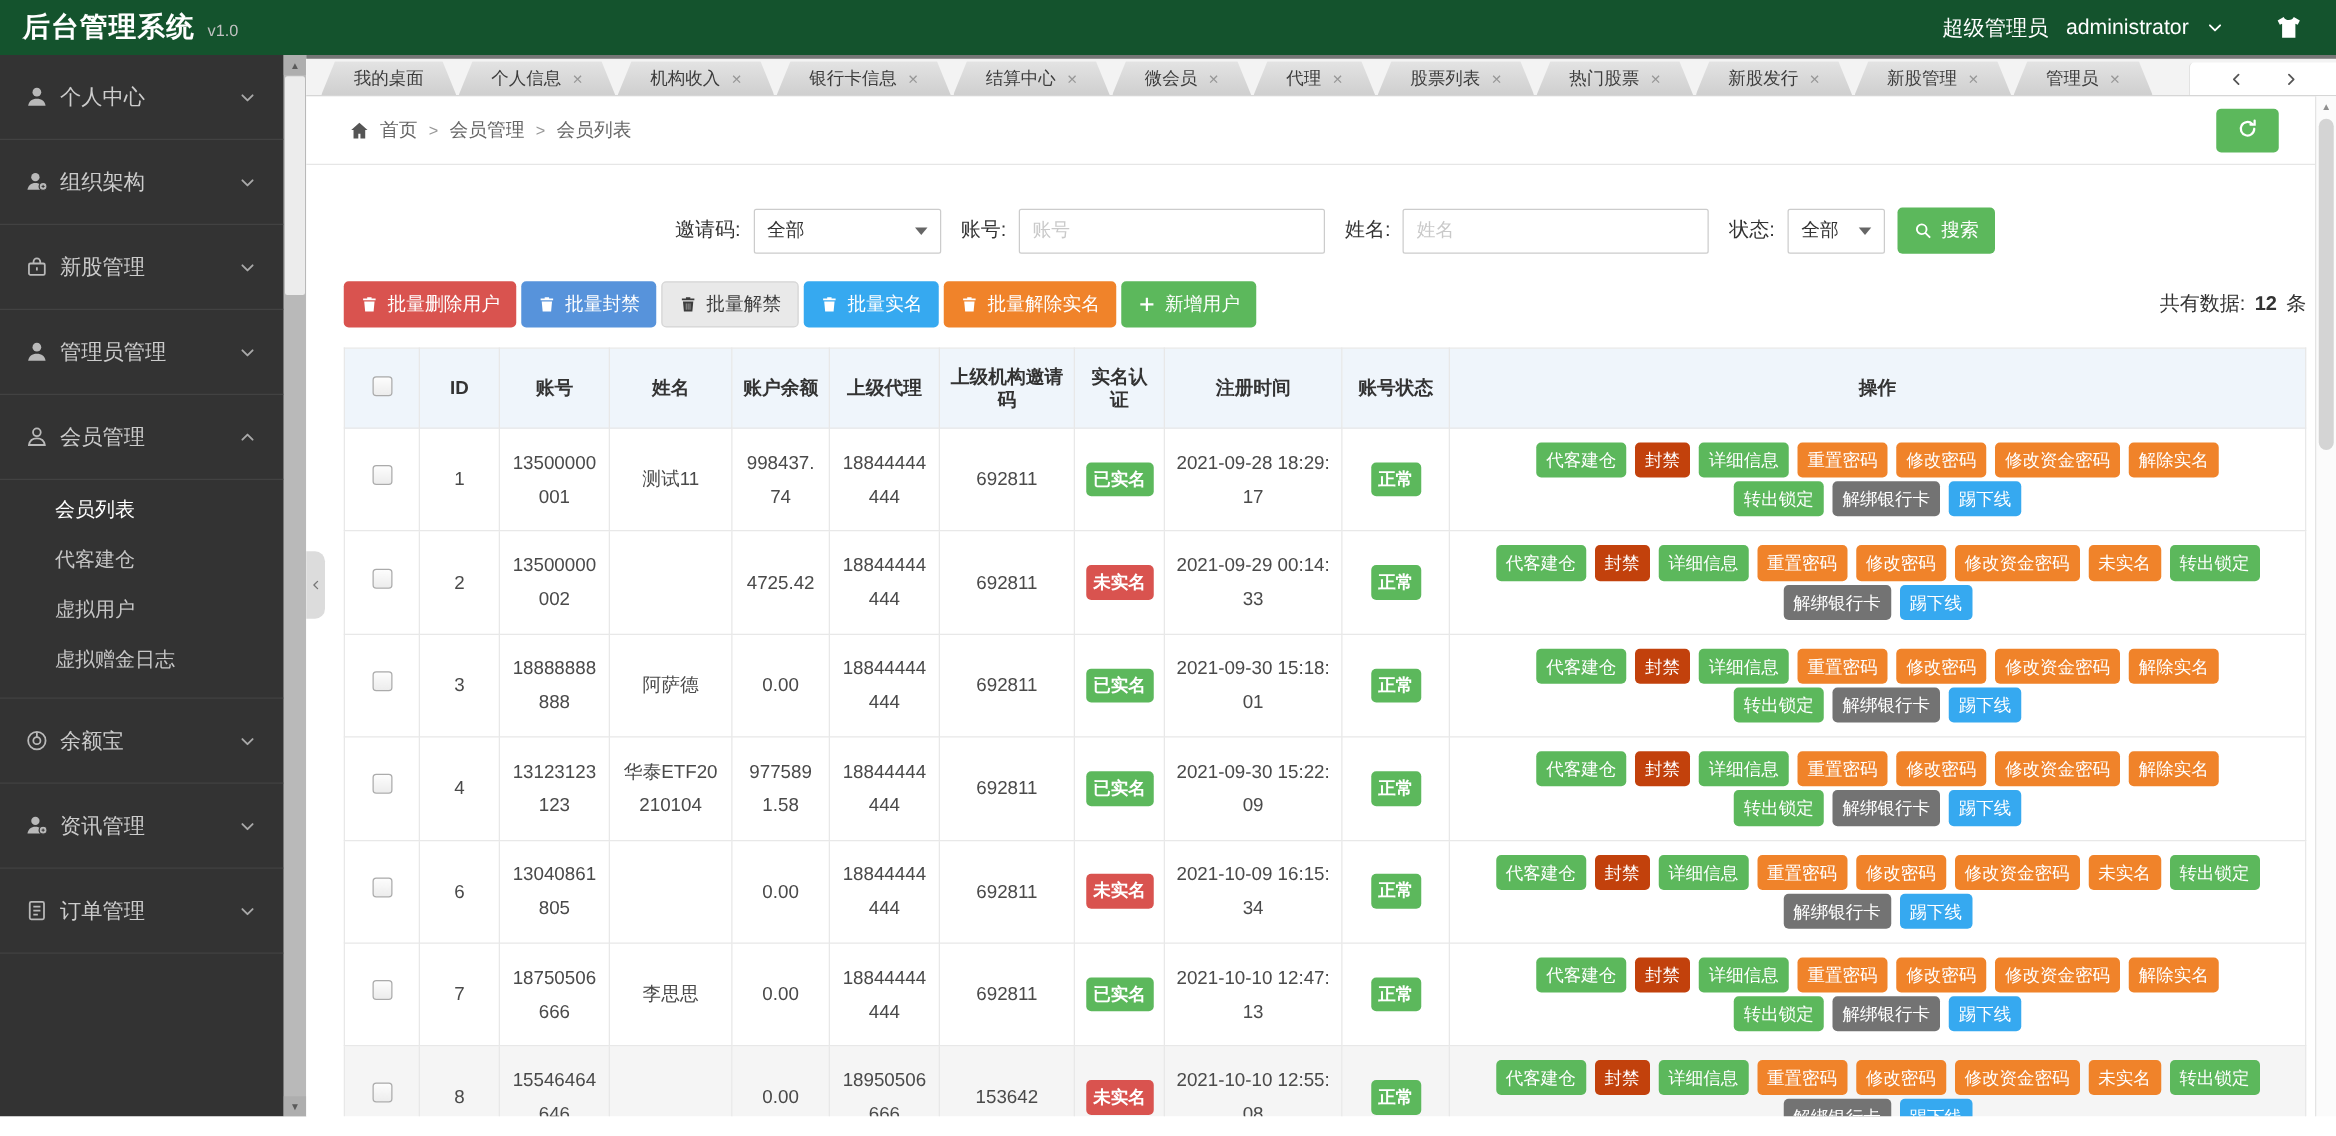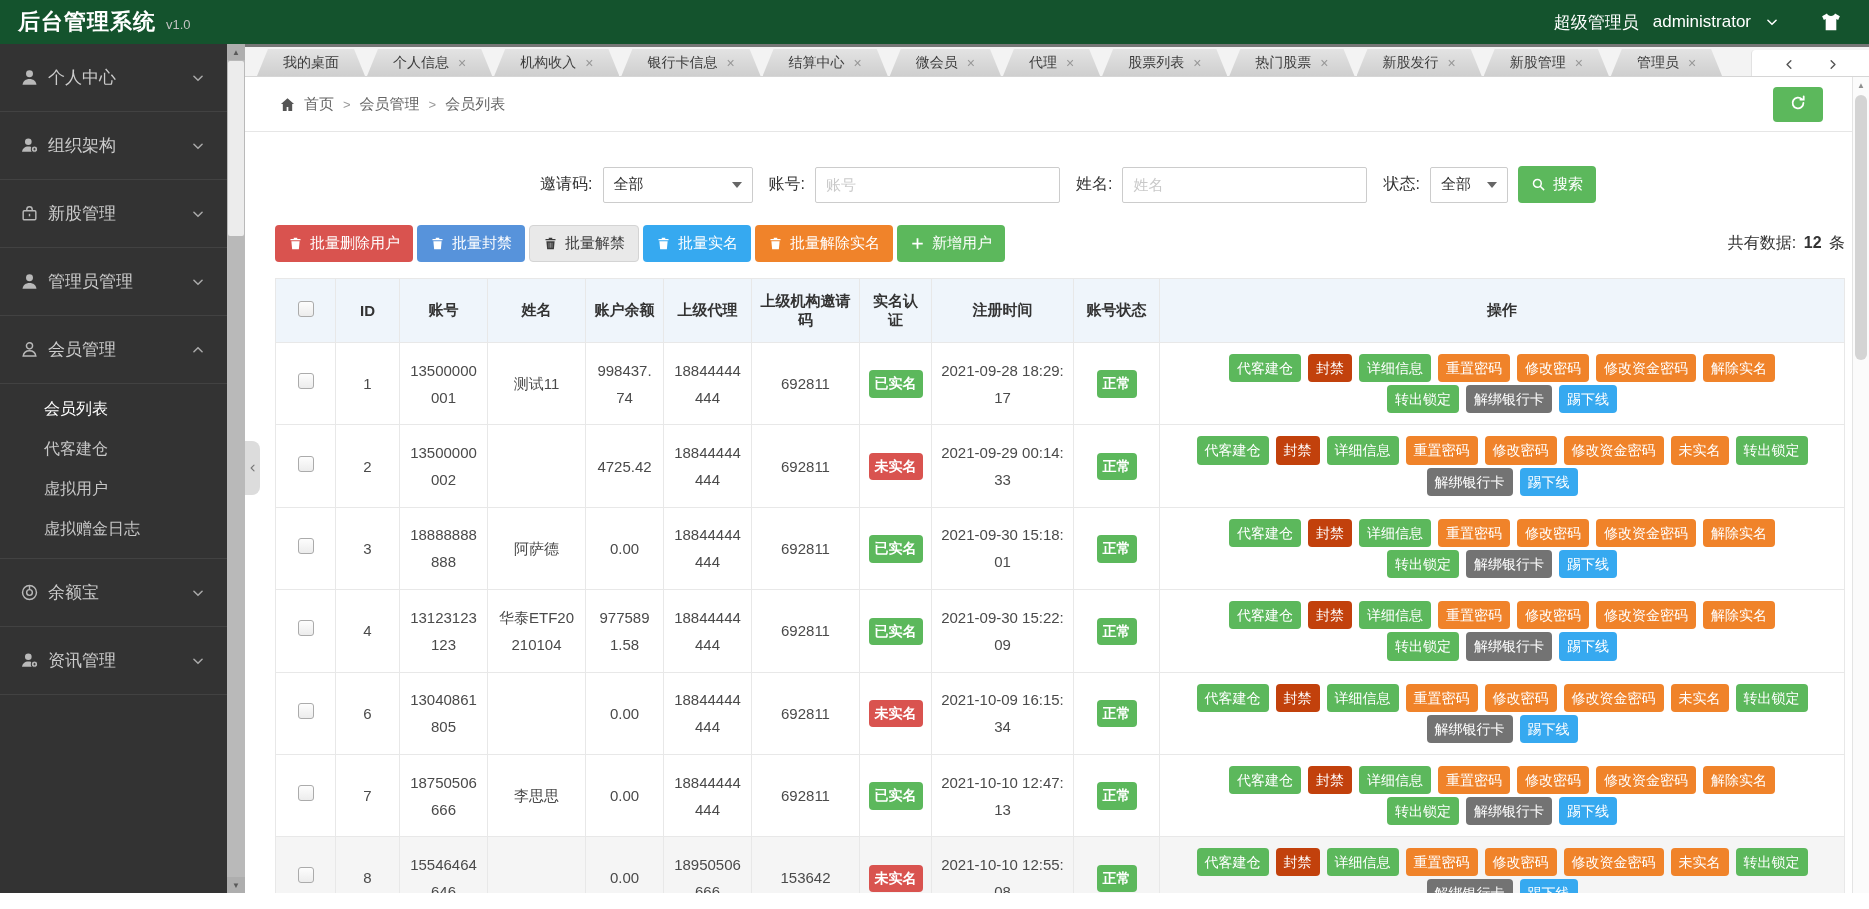--- a/index.html
+++ b/index.html
@@ -199,20 +199,30 @@
           </svg></span>
       </div>
       <div class="side-item">
         <span class="icon"><svg viewBox="0 0 24 24">
             <circle cx="10.5" cy="7.2" r="4.2" fill="currentColor"></circle>
             <path d="M2.5 20c.6-4.3 3.7-6.8 8-6.8s7.4 2.5 8 6.8z" fill="currentColor"></path>
             <circle cx="18.3" cy="16.6" r="4" fill="currentColor" stroke="#333" stroke-width="1.3"></circle>
             <path d="M16.7 16.6h3.2M18.3 15v3.2" stroke="#333" stroke-width="1"></path>
           </svg></span>
         <span class="label">资讯管理</span>
+        <span class="chev"><svg viewBox="0 0 24 24" fill="none" stroke="currentColor" stroke-width="2.6" stroke-linecap="round" stroke-linejoin="round">
+            <path d="M5 9l7 7 7-7"></path>
+          </svg></span>
+      </div>
+      <div class="side-item">
+        <span class="icon"><svg viewBox="0 0 24 24" fill="none" stroke="currentColor" stroke-width="1.8">
+            <rect x="4.8" y="3.2" width="14.4" height="17.6" rx="1.6"></rect>
+            <path d="M8.4 8h7.2M8.4 12h7.2M8.4 16h4.6"></path>
+          </svg></span>
+        <span class="label">订单管理</span>
         <span class="chev"><svg viewBox="0 0 24 24" fill="none" stroke="currentColor" stroke-width="2.6" stroke-linecap="round" stroke-linejoin="round">
             <path d="M5 9l7 7 7-7"></path>
           </svg></span>
       </div>
     </aside>
 
   <div class="side-scroll">
     <div class="ss-arrow top">▲</div>
     <div class="ss-thumb"></div>
     <div class="ss-arrow bottom">▼</div>

